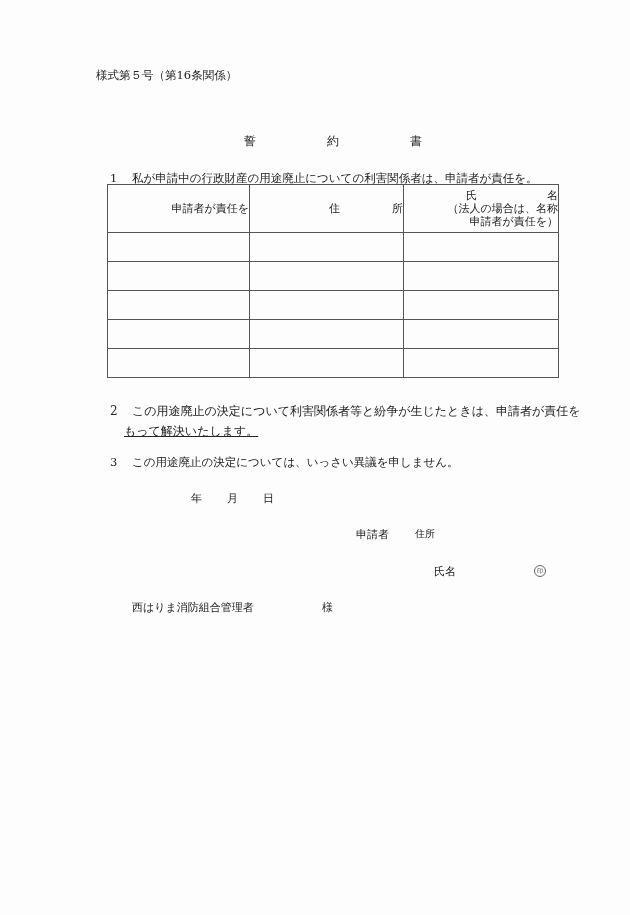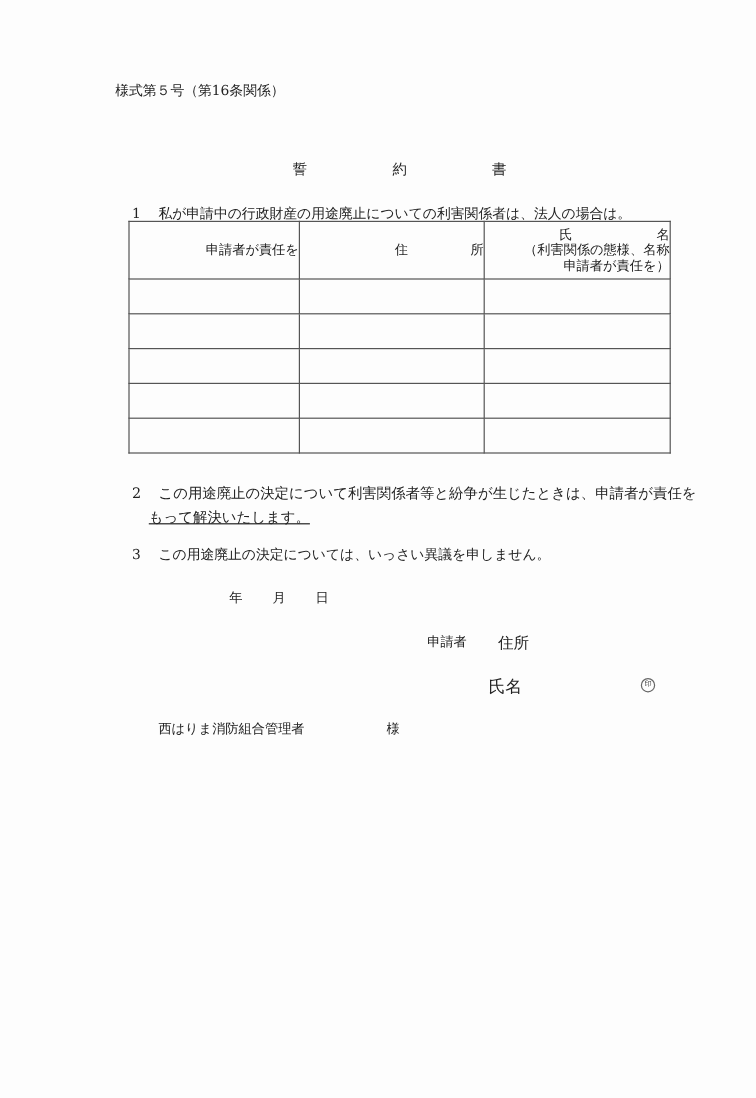--- a/index.html
+++ b/index.html
@@ -36,22 +36,22 @@
   table.parties col.c1 { width: 142px; }
   table.parties col.c2 { width: 154px; }
   table.parties col.c3 { width: 155px; }
   table.parties tr.head { height: 48px; }
   table.parties tr.row { height: 29px; }
   .item2 { left: 110px; top: 401px; font-size: 12px; line-height: 20px; }
   .item2 .cont { padding-left: 14px; text-decoration: underline; }
   .item3 { left: 110px; top: 455px; font-size: 11.5px; }
   .date { top: 491px; font-size: 11px; }
   .applicant-label { left: 356px; top: 527px; font-size: 11px; }
-  .address-label { left: 415px; top: 527px; font-size: 13px; }
-  .name-label { left: 407px; top: 564px; font-size: 14px; }
+  .address-label { left: 415px; top: 527px; font-size: 10px; }
+  .name-label { left: 434px; top: 564px; font-size: 11px; }
   .seal {
     left: 534px; top: 565px;
     width: 10px; height: 10px;
     border: 1px solid #666; border-radius: 50%;
     font-size: 6px; line-height: 10px; text-align: center; color: #444;
   }
   .addressee { left: 132px; top: 600px; font-size: 11px; }
   .sama { left: 322px; top: 600px; font-size: 11px; }
 </style>
 </head>
@@ -59,38 +59,38 @@
 
 <div class="abs form-number">様式第５号（第16条関係）</div>
 
 <div class="abs title">
   <span style="left:244px;">誓</span>
   <span style="left:327px;">約</span>
   <span style="left:410px;">書</span>
 </div>
 
 <div class="abs item1">
-  <span class="num">1</span><span>私が申請中の行政財産の用途廃止についての利害関係者は、法人の場合は。</span>
+  <span class="num">1</span><span>私が申請中の行政財産の用途廃止についての利害関係者は、申請者が責任を。</span>
 </div>
 
 <table class="parties">
   <colgroup>
       <col class="c1">
       <col class="c2">
       <col class="c3">
     </colgroup>
   <tbody>
       <tr class="head">
     <th>申請者が責任を</th>
     <th>
       <span>住</span><span style="display:inline-block;width:52px;"></span><span>所</span>
     </th>
     <th>
       <div><span>氏</span><span style="display:inline-block;width:70px;"></span><span>名</span></div>
-      <div>（利害関係の態様、名称</div>
+      <div>（法人の場合は、名称</div>
       <div>申請者が責任を）</div>
     </th>
   </tr>
   <tr class="row">
     <td></td>
     <td></td>
     <td></td>
   </tr>
   <tr class="row">
     <td></td>

